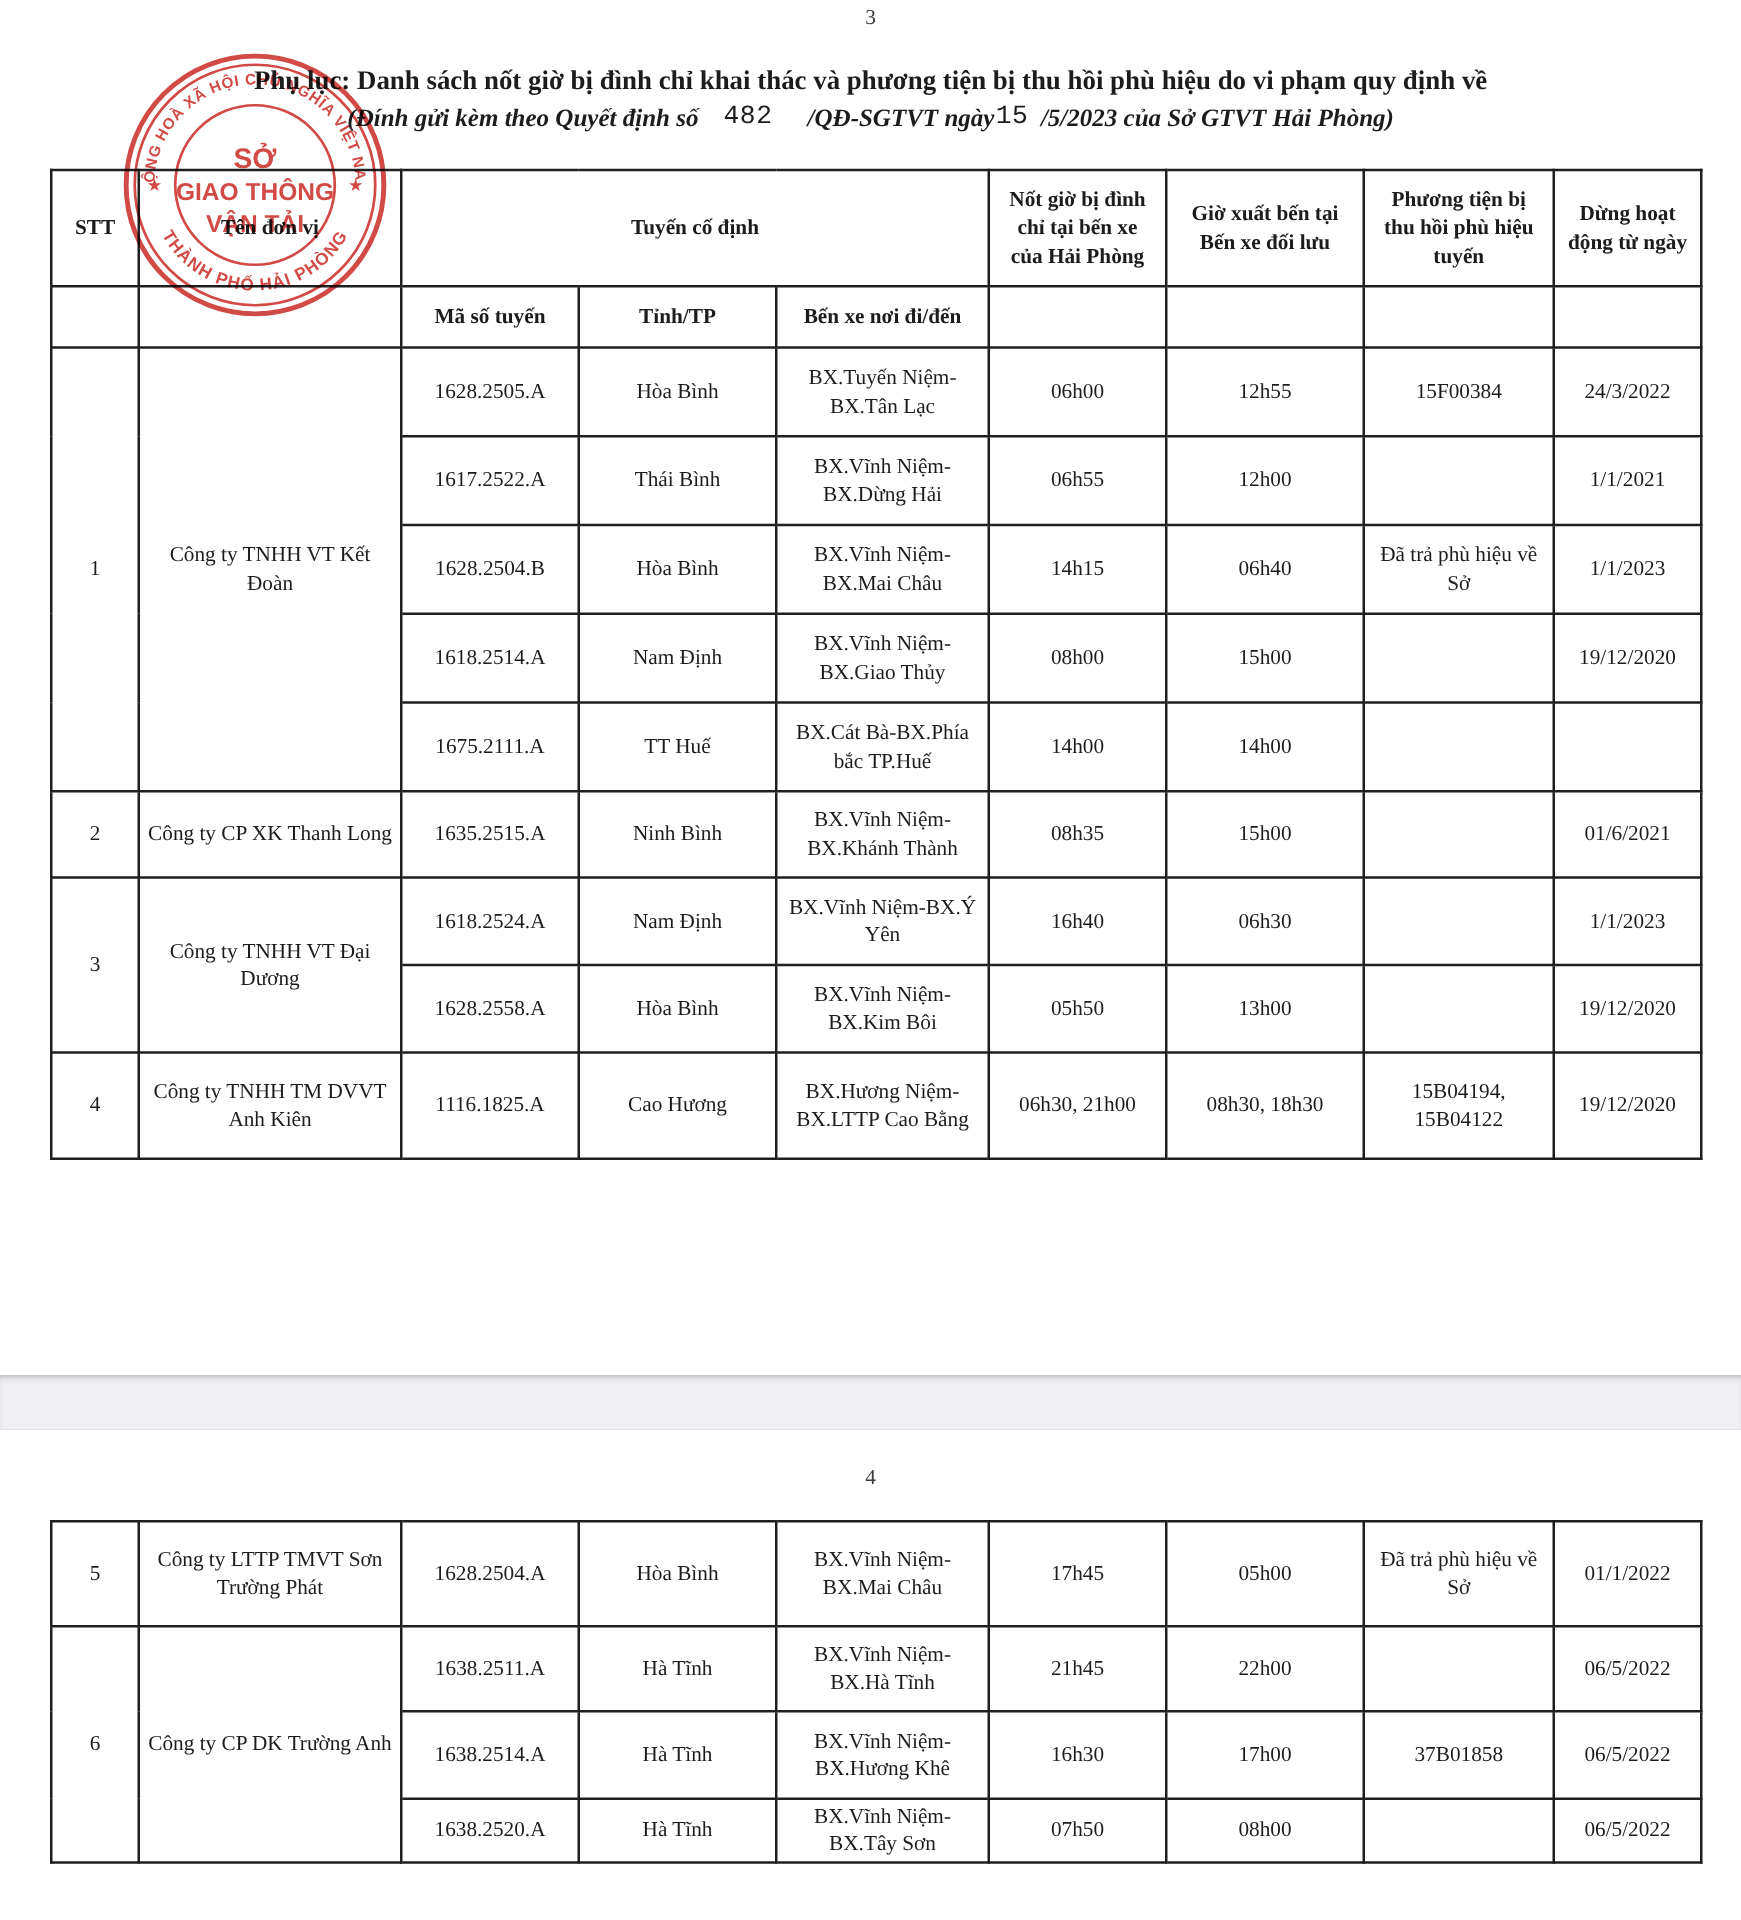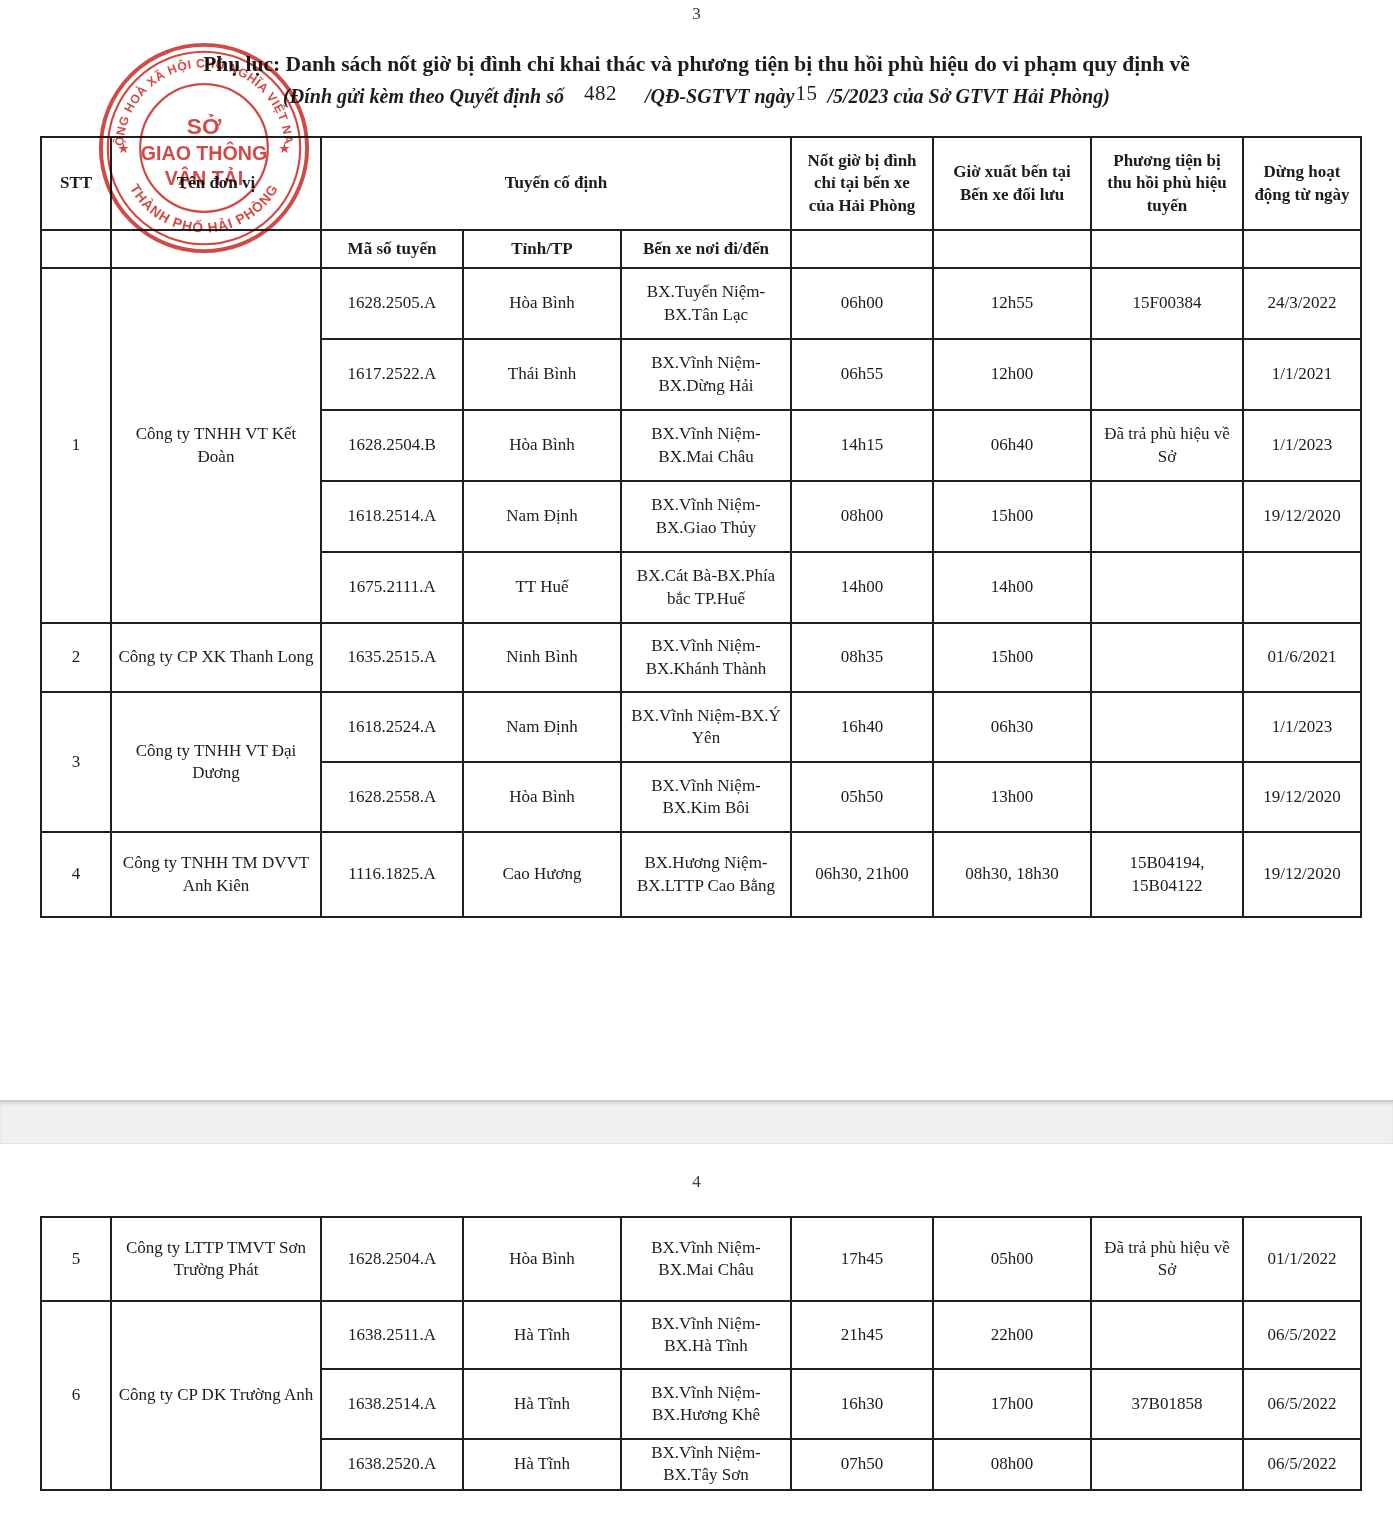--- a/index.html
+++ b/index.html
@@ -20,37 +20,37 @@
   }
   .page-3 .page-num{padding-top:4px;}
   .page-4 .page-num{padding-top:28px;}
   .doc-title{
     margin-top:24px;text-align:center;font-weight:bold;font-size:21.5px;line-height:33px;
   }
   .doc-subtitle{
     margin-top:3px;text-align:center;font-weight:bold;font-style:italic;font-size:20px;
   }
   .fill-num{
-    font-style:normal;font-weight:400;font-size:21px;position:relative;top:-3px;letter-spacing:.5px;
+    font-style:normal;font-weight:400;font-size:21px;position:relative;top:-3px;letter-spacing:.5px;font-family:Liberation Mono, monospace;
   }
   .fill-num.decision{margin:0 28px 0 20px;}
   .fill-num.day{margin:0 10px 0 1px;}
 
   table.doc-table{
     border-collapse:collapse;table-layout:fixed;width:1320px;margin-left:40px;
   }
   .page-3 table.doc-table{margin-top:27px;}
   .page-4 table.doc-table{margin-top:24px;}
   .doc-table th,.doc-table td{
     border:2px solid #1f1f1f;text-align:center;vertical-align:middle;
     font-size:17px;line-height:1.32;padding:2px 6px;word-wrap:break-word;
   }
   .doc-table th{font-weight:bold;padding:2px 8px;}
   tr.rh-head1{height:93px;}
-  tr.rh-head2{height:38px;padding-left:29px;}
+  tr.rh-head2{height:49px;padding-left:29px;}
   tr.rh-71{height:71px;}
   tr.rh-69{height:69px;}
   tr.rh-70{height:70px;}
   tr.rh-85{height:85px;}
   tr.rh-84{height:84px;}
   tr.rh-68{height:68px;}
   tr.rh-66{height:48px;}
 
   .stamp{
     position:absolute;left:96px;top:40px;width:216px;height:216px;

